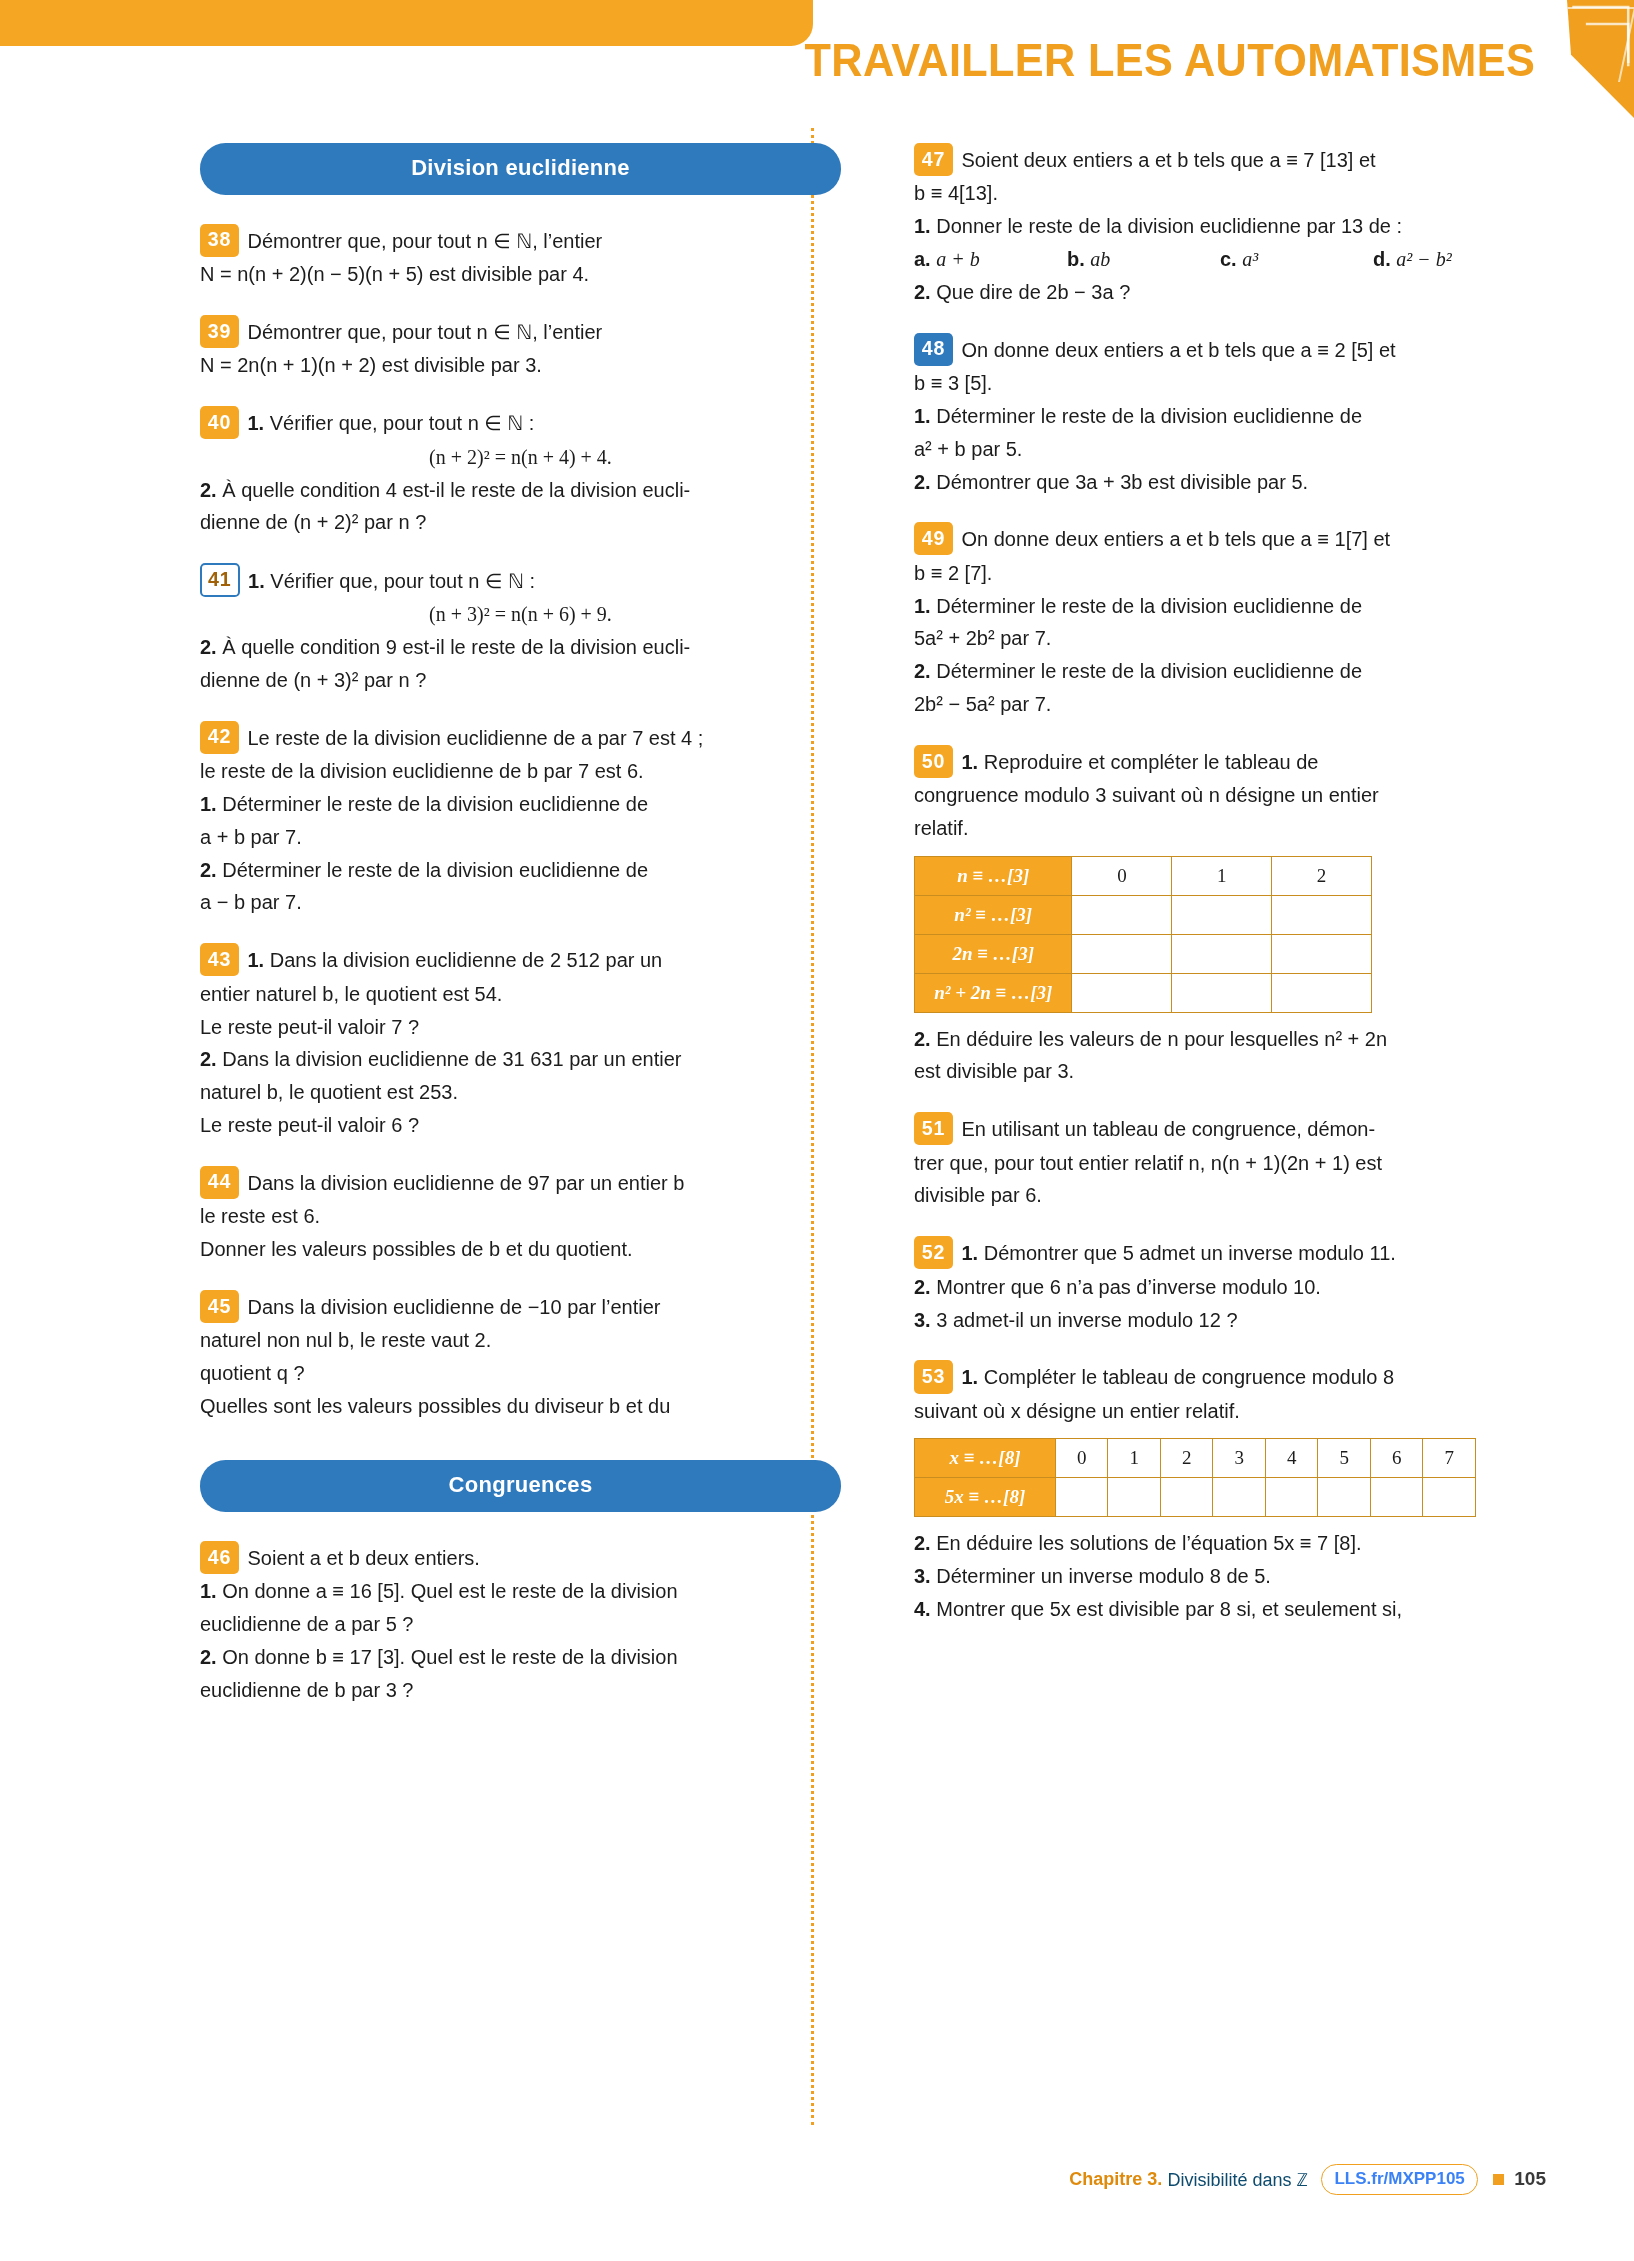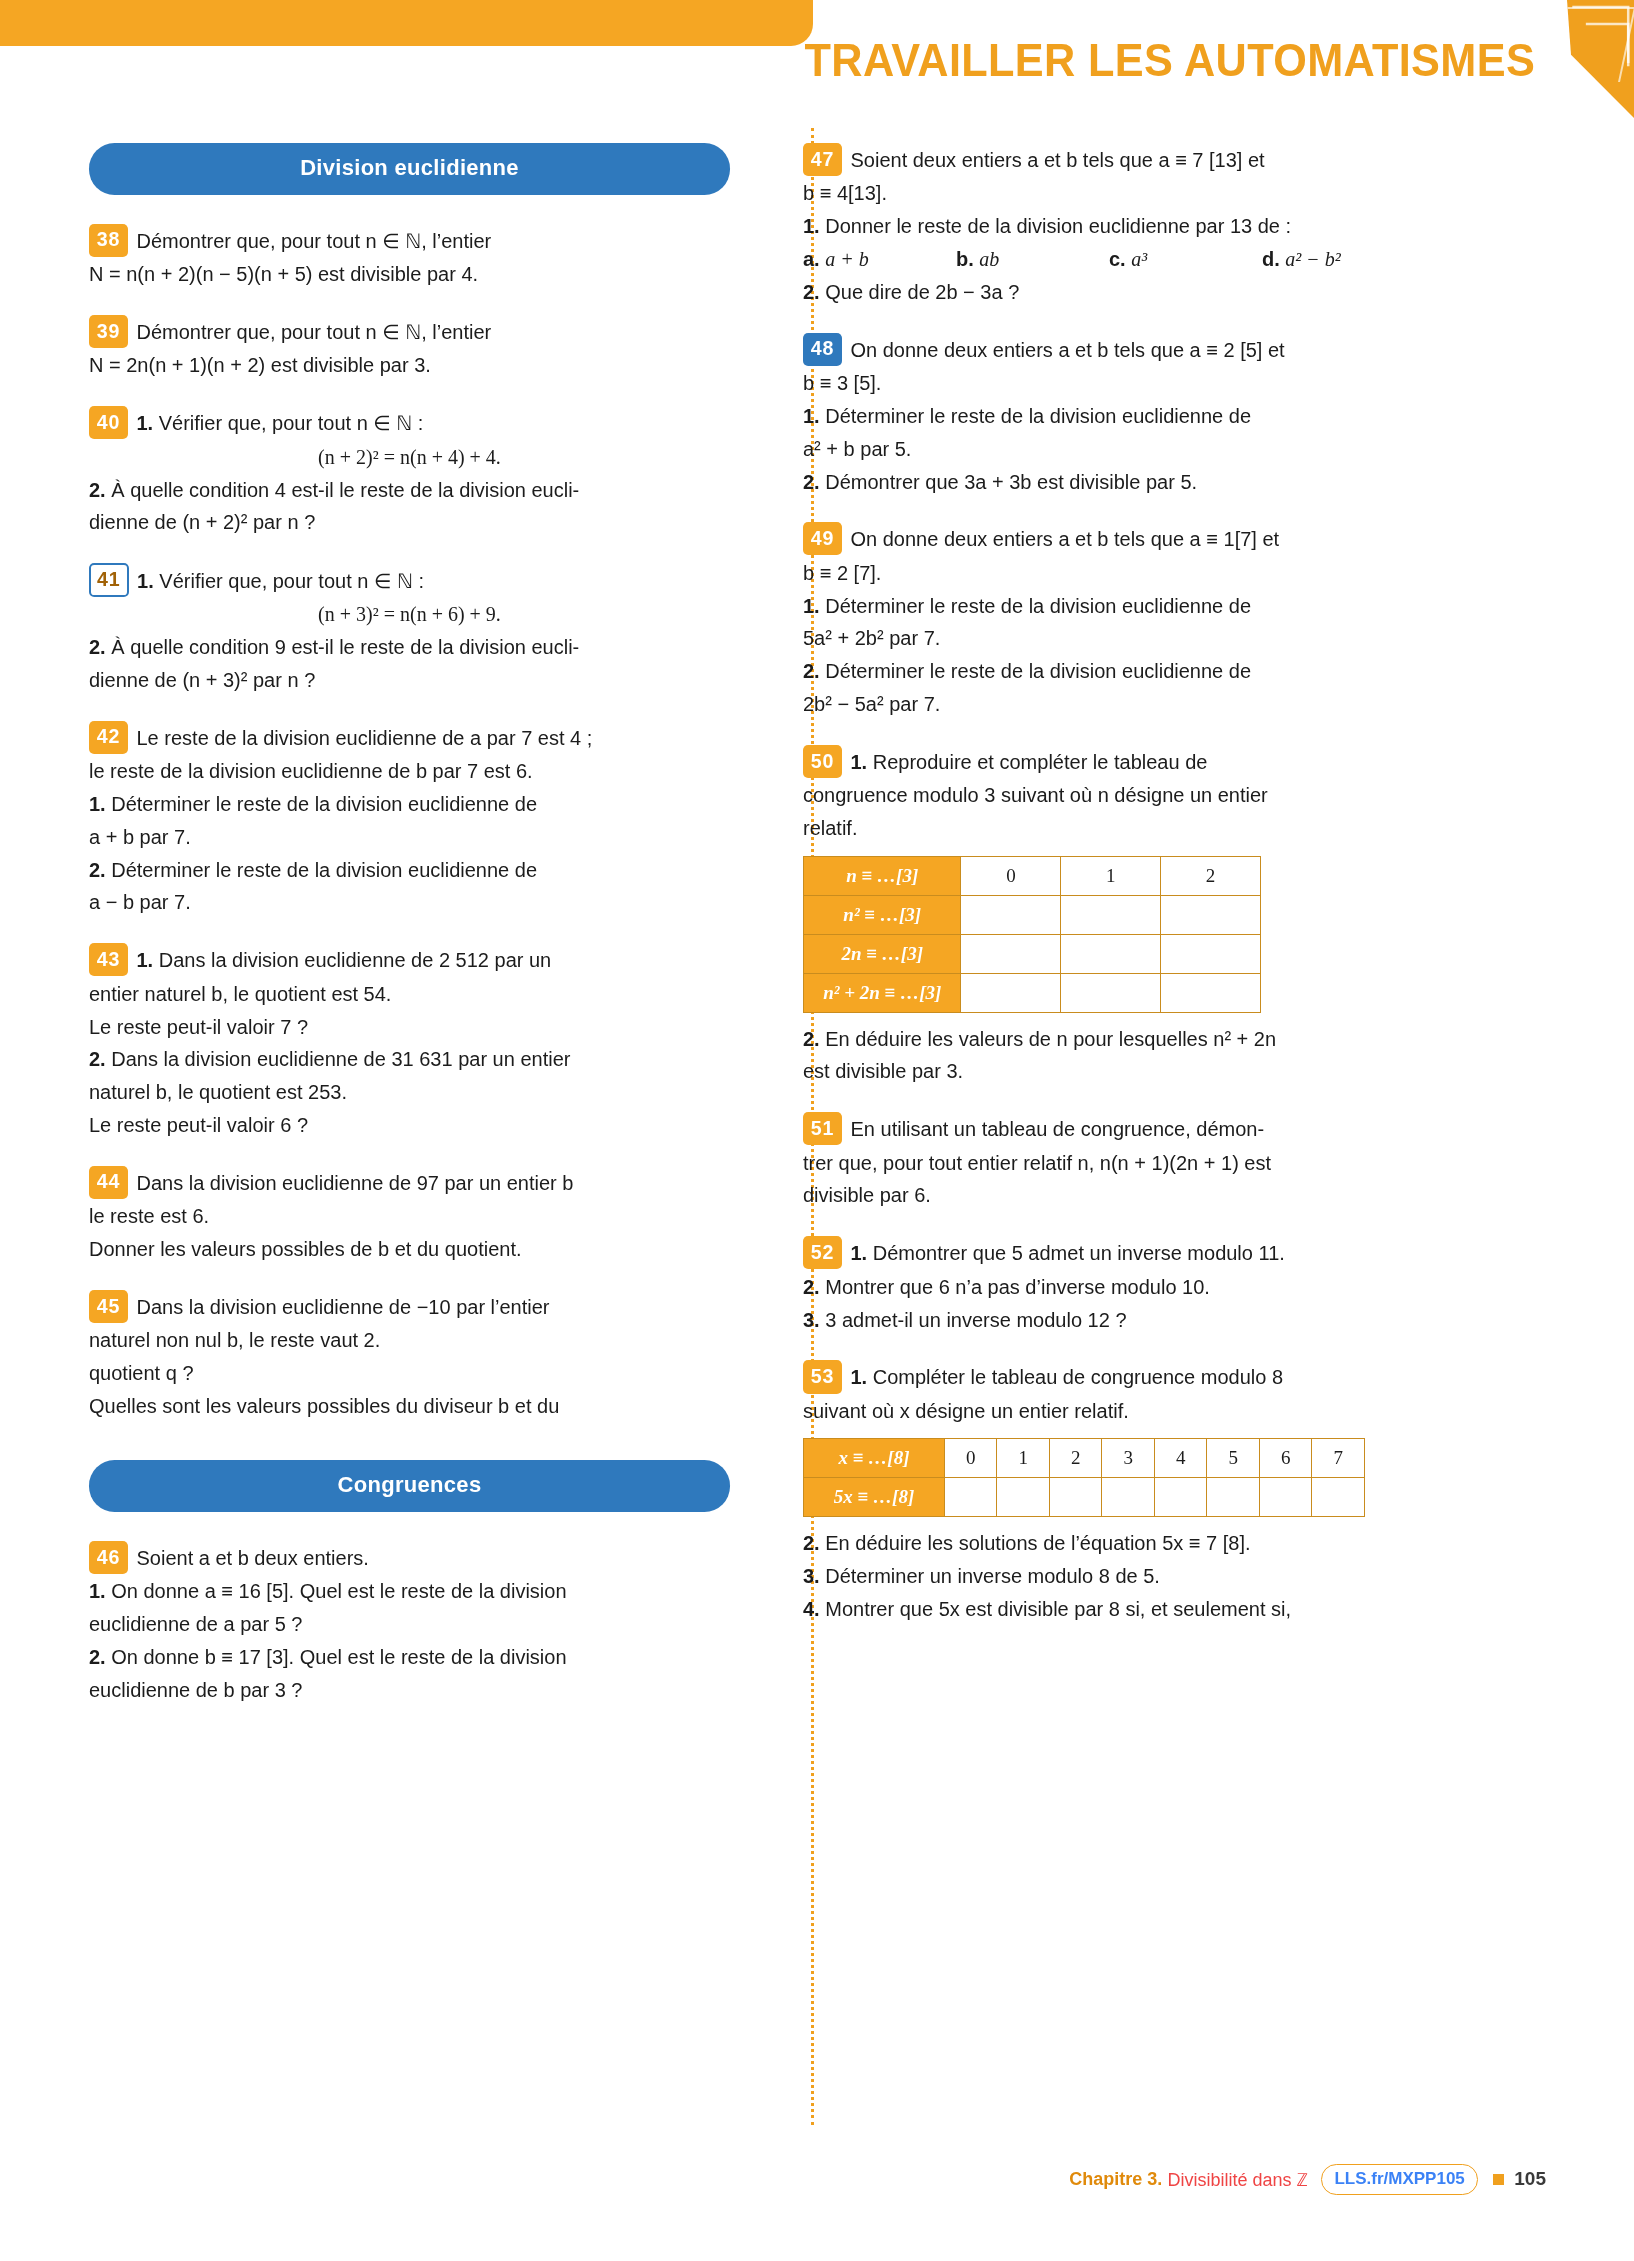--- a/index.html
+++ b/index.html
@@ -74,20 +74,21 @@
 
   
   .columns {
     position: absolute;
     top: 143px;
     left: 0;
     right: 0;
     display: flex;
     padding: 0 89px;
     box-sizing: border-box;
+    justify-content: flex-end;
   }
   .col {
     width: 673px;
     box-sizing: border-box;
   }
   .col-left { padding-right: 32px; }
   .col-right { padding-left: 41px; }
   .col-divider {
     position: absolute;
     top: 128px;
@@ -206,21 +207,21 @@
     display: flex;
     align-items: center;
     font-size: 18px;
     color: #3a3a3a;
   }
   .footer .chap {
     color: #e08a0b;
     font-weight: bold;
     margin-right: 5.1px;
   }
-  .footer .chaptxt { color: #ef4444; }
+  .footer .chaptxt { color: #0c4a6e; }
   .footer .code {
     border: 1.7px solid #f0a01e;
     border-radius: 15.3px;
     padding: 4.3px 12px 5.1px;
     margin-left: 13.6px;
     font-weight: bold;
     color: #3b82f6;
     font-size: 17px;
   }
   .footer .sq {

